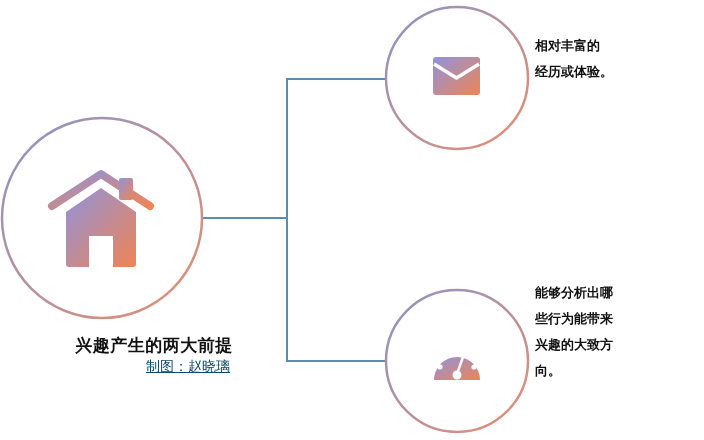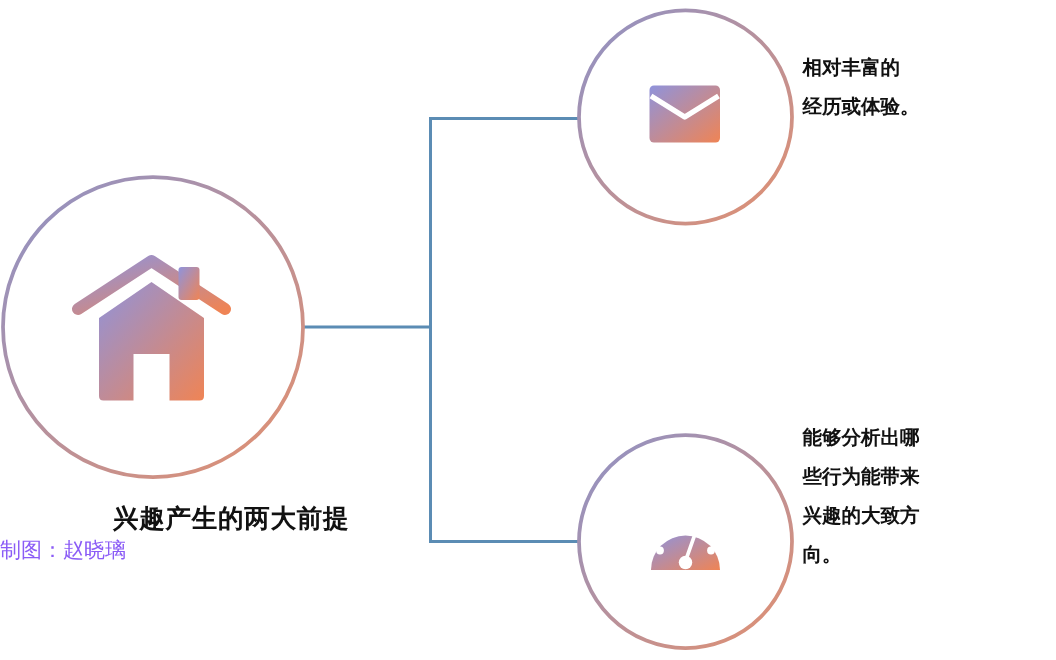--- a/index.html
+++ b/index.html
@@ -1,19 +1,19 @@
 <!DOCTYPE html>
 <html><head>
 <meta charset="utf-8">
 <style>
   html, body { margin:0; padding:0; background:#ffffff; }
   body { width:704px; height:440px; position:relative; overflow:hidden; font-family:"DejaVu Sans","Liberation Sans",sans-serif; }
   svg.canvas { position:absolute; left:0; top:0; }
   .title { position:absolute; left:0; width:230px; text-align:center; top:334px; font-size:17px; font-weight:bold; color:#111; letter-spacing:0.5px;margin-left:39px; }
-  .subtitle { position:absolute; left:0; width:230px; text-align:left; top:358px; font-size:14px; color:#8b5cf6; }
+  .subtitle { position:absolute; left:0; width:230px; text-align:right; top:358px; font-size:14px; color:#0c4a6e;text-decoration:underline; }
   .desc { position:absolute; font-size:13px; font-weight:bold; color:#111; line-height:26px; }
   .desc1 { left:535px; top:33px; width:120px; }
   .desc2 { left:535px; top:280px; width:150px; }
 </style>
 </head>
 <body>
 
 <svg class="canvas" width="704" height="440" viewBox="0 0 704 440">
   <defs>
     <linearGradient id="ring" x1="0" y1="0" x2="1" y2="1">

